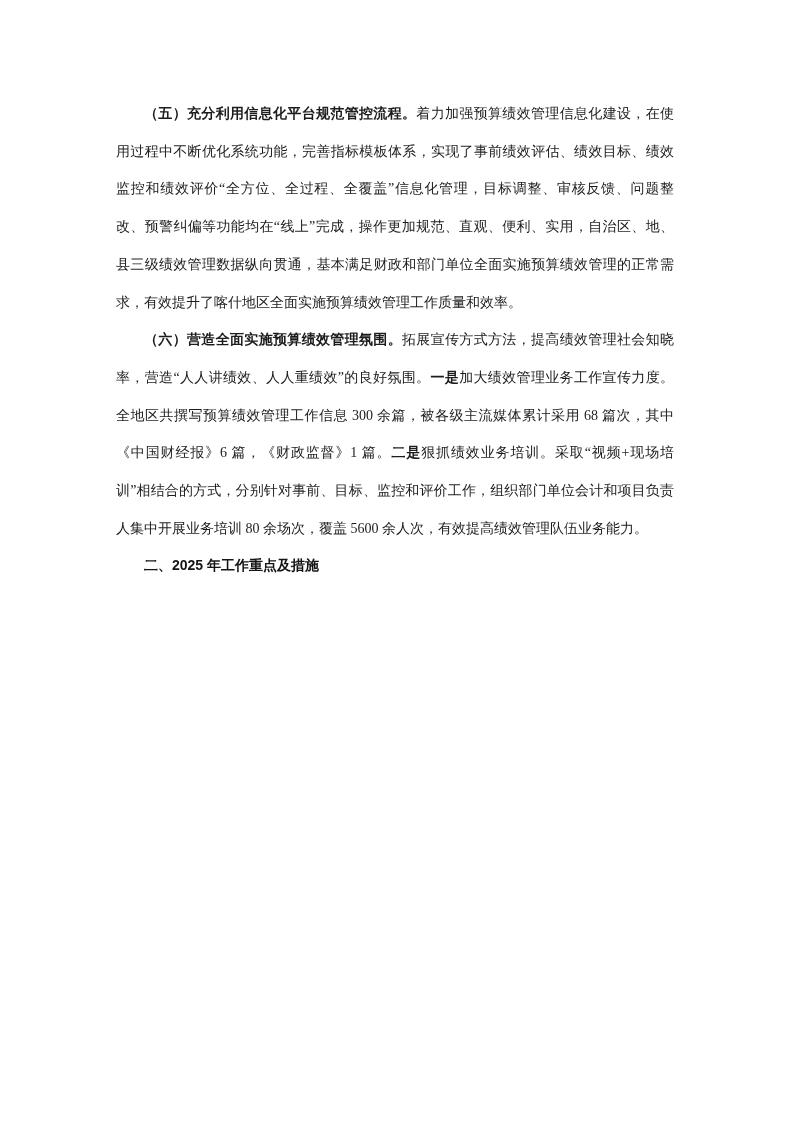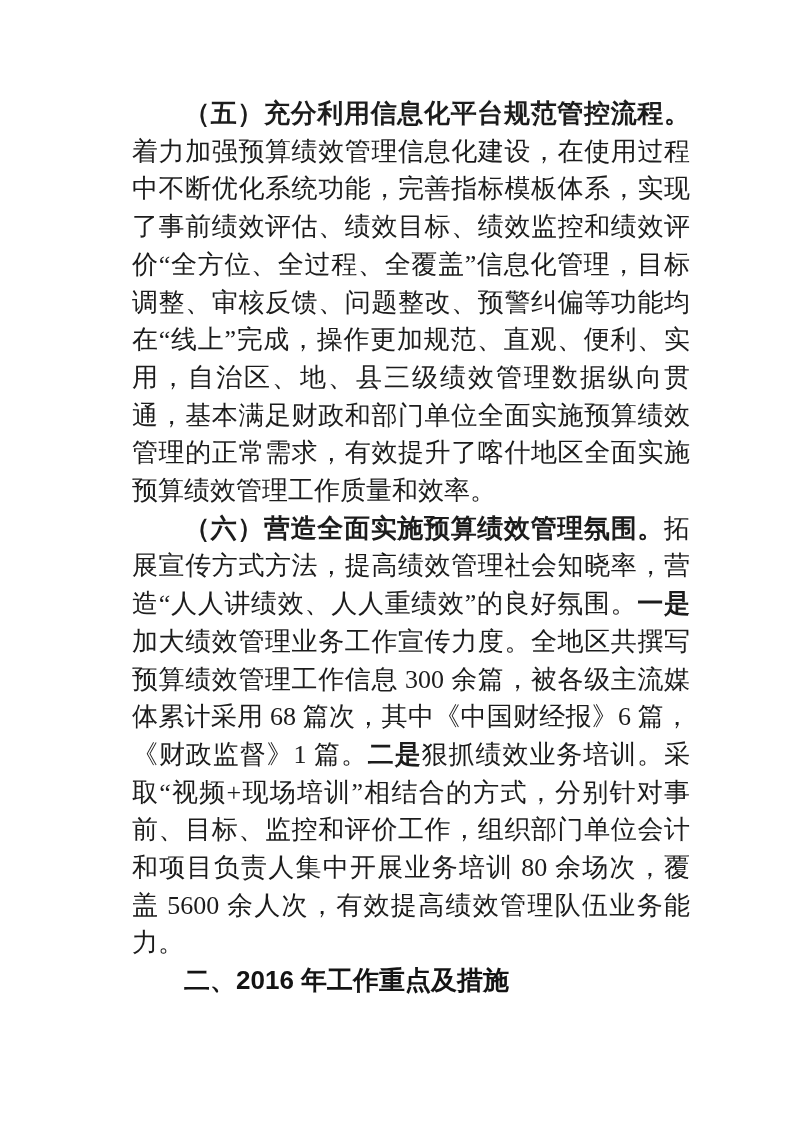--- a/index.html
+++ b/index.html
@@ -10,25 +10,25 @@
   .page {
     position: relative;
     width: 793px;
     height: 1122px;
     background: #ffffff;
     overflow: hidden;
     font-family: "Liberation Serif", "DejaVu Serif", serif;
   }
   .content {
     position: absolute;
-    left: 132px;
+    left: 116px;
     top: 95px;
     width: 558px;
     color: #1c1c1c;
-    font-size: 26px;
+    font-size: 14px;
     line-height: 37.7px;
     text-align: justify;
     text-justify: inter-ideograph;
   }
   p.body-para {
     margin: 0;
     padding: 0;
     text-indent: 2em;
   }
   p.heading-para {
@@ -46,15 +46,15 @@
     font-weight: normal;
   }
 </style>
 </head>
 <body>
 
 <div class="page">
   <div class="content">
       <p class="body-para"><span class="run-bold">（五）充分利用信息化平台规范管控流程。</span><span class="run-normal">着力加强预算绩效管理信息化建设，在使用过程中不断优化系统功能，完善指标模板体系，实现了事前绩效评估、绩效目标、绩效监控和绩效评价“全方位、全过程、全覆盖”信息化管理，目标调整、审核反馈、问题整改、预警纠偏等功能均在“线上”完成，操作更加规范、直观、便利、实用，自治区、地、县三级绩效管理数据纵向贯通，基本满足财政和部门单位全面实施预算绩效管理的正常需求，有效提升了喀什地区全面实施预算绩效管理工作质量和效率。</span></p>
       <p class="body-para"><span class="run-bold">（六）营造全面实施预算绩效管理氛围。</span><span class="run-normal">拓展宣传方式方法，提高绩效管理社会知晓率，营造“人人讲绩效、人人重绩效”的良好氛围。</span><span class="run-bold">一是</span><span class="run-normal">加大绩效管理业务工作宣传力度。全地区共撰写预算绩效管理工作信息 300 余篇，被各级主流媒体累计采用 68 篇次，其中《中国财经报》6 篇，《财政监督》1 篇。</span><span class="run-bold">二是</span><span class="run-normal">狠抓绩效业务培训。采取“视频+现场培训”相结合的方式，分别针对事前、目标、监控和评价工作，组织部门单位会计和项目负责人集中开展业务培训 80 余场次，覆盖 5600 余人次，有效提高绩效管理队伍业务能力。</span></p>
-      <p class="heading-para"><span class="run-bold">二、2016 年工作重点及措施</span></p>
+      <p class="heading-para"><span class="run-bold">二、2025 年工作重点及措施</span></p>
     </div>
 </div>
 
 </body></html>

